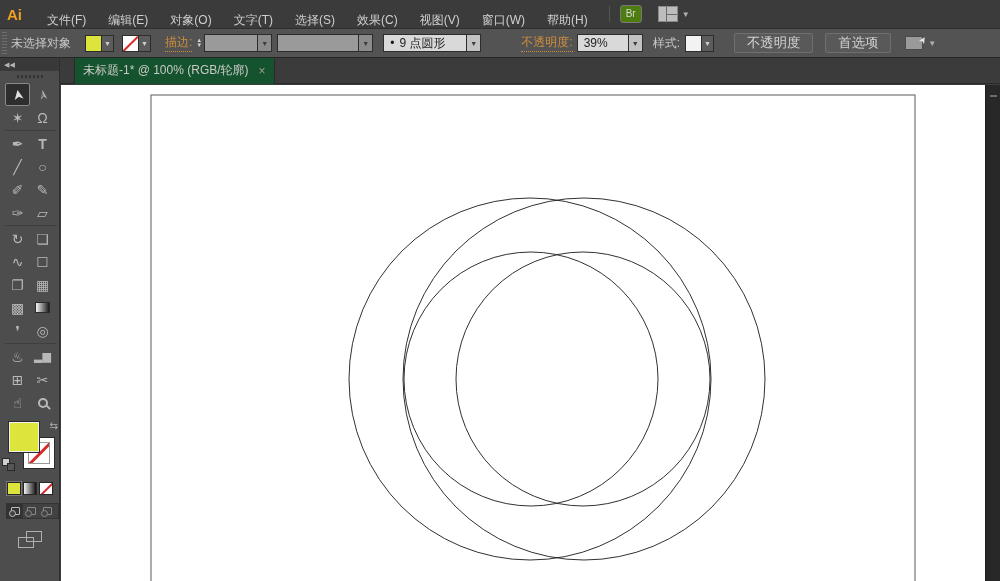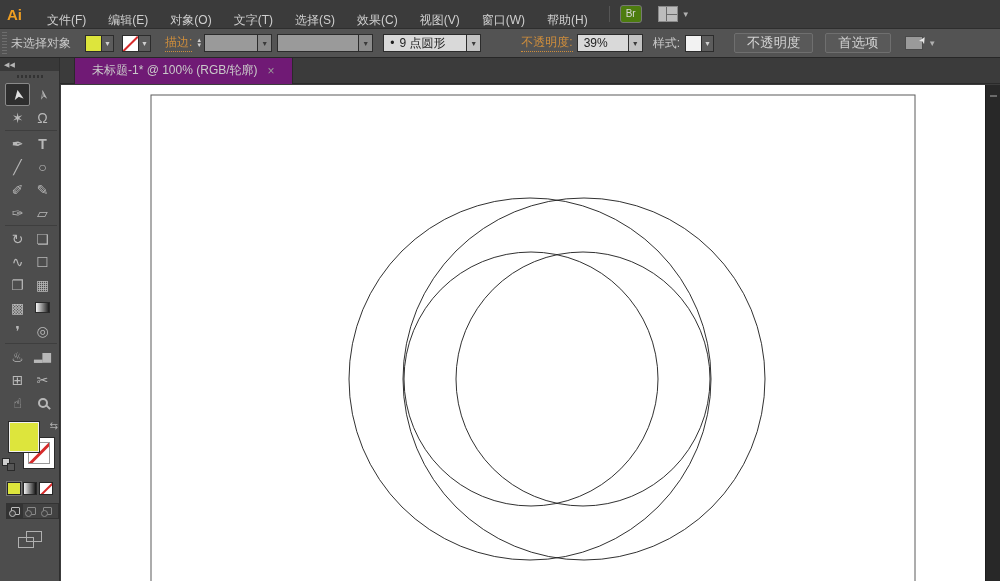--- a/index.html
+++ b/index.html
@@ -55,21 +55,21 @@
     border:1px solid #6f6f6f; border-radius:2px; color:#d3d3d3; line-height:18px; white-space:nowrap; }
   .ptr-icon { width:18px; height:14px; margin-left:14px; background:#9a9a9a; border:1px solid #4a4a4a;
     position:relative; }
   .ptr-icon:after { content:"➤"; position:absolute; right:-4px; top:-2px; color:#e8e8e8; font-size:9px;
     transform:rotate(-60deg); }
 
   
   .tabbar { position:absolute; left:0; top:58px; width:1000px; height:26px; background:#3b3b3b;
     border-bottom:1px solid #2a2a2a; display:flex; align-items:center; }
   .doc-tab { margin-left:74px; height:26px; display:flex; align-items:center; gap:10px;
-    padding:0 17px; background:#701a75; border-right:1px solid #2a2a2a; border-left:1px solid #2a2a2a; }
+    padding:0 8px; background:#14532d; border-right:1px solid #2a2a2a; border-left:1px solid #2a2a2a; }
   .doc-tab .title { color:#c9c9c9; }
   .doc-tab .close { color:#9a9a9a; font-size:12px; }
 
   
   .toolpanel { position:absolute; left:0; top:58px; width:60px; height:523px; background:#4d4d4d;
     border-right:1px solid #2e2e2e; display:flex; flex-direction:column; }
   .tp-header { height:13px; background:#393939; color:#b5b5b5; font-size:9px;
     padding-left:4px; line-height:12px; }
   .tp-grip { height:10px; display:flex; align-items:center; justify-content:center; }
   .tp-grip i { display:block; width:26px; height:3px;

